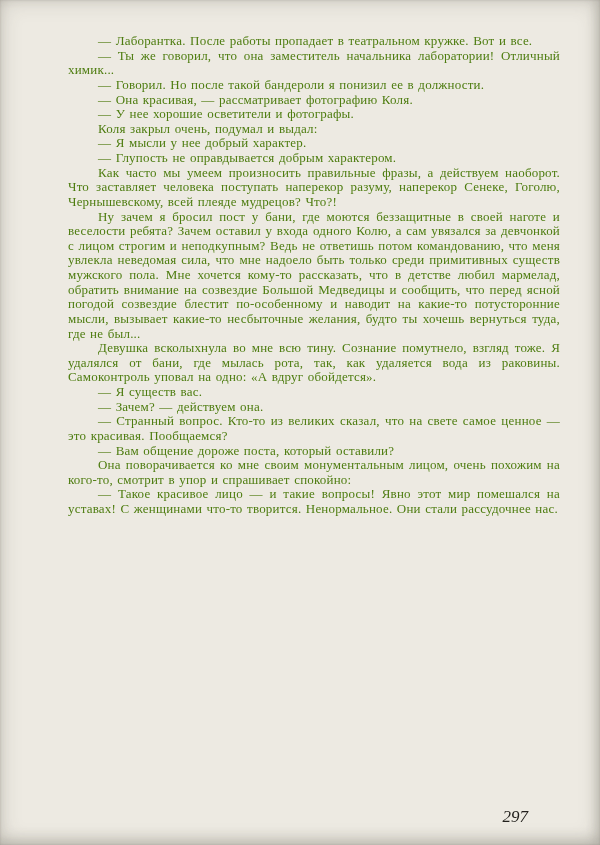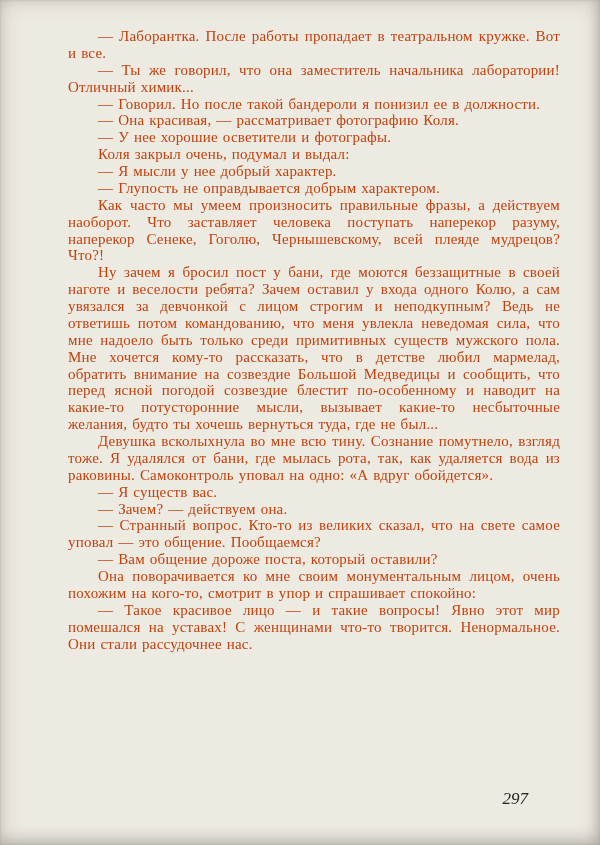--- a/index.html
+++ b/index.html
@@ -23,38 +23,38 @@
     
     content: "";
     position: absolute;
     inset: 0;
     pointer-events: none;
     box-shadow: inset 0 0 2px rgba(90,85,75,0.25);
   }
   .text-block {
     position: absolute;
     left: 68px;
-    top: 28px;
+    top: 34px;
     width: 492px;
     font-family: "Liberation Serif", "DejaVu Serif", serif;
-    font-size: 15px;
+    font-size: 13px;
     line-height: 1.125;
-    color: #c2410c;
+    color: #4d7c0f;
     text-align: justify;
     letter-spacing: 0.2px;
   }
   .para {
     margin: 0;
     text-indent: 30px;
     word-spacing: 1px;
   }
   .page-number {
     position: absolute;
     right: 72px;
-    bottom: 36px;
+    bottom: 18px;
     font-family: "Liberation Serif", "DejaVu Serif", serif;
     font-style: italic;
     font-size: 17px;
     color: #23211d;
   }
 </style>
 </head>
 <body>
 
 <div class="scan">
@@ -65,19 +65,19 @@
     <p class="para">— Она красивая, — рассматривает фотографию Коля.</p>
     <p class="para">— У нее хорошие осветители и фотографы.</p>
     <p class="para">Коля закрыл очень, подумал и выдал:</p>
     <p class="para">— Я мысли у нее добрый характер.</p>
     <p class="para">— Глупость не оправдывается добрым характером.</p>
     <p class="para">Как часто мы умеем произносить правильные фразы, а действуем наоборот. Что заставляет человека поступать наперекор разуму, наперекор Сенеке, Гоголю, Чернышевскому, всей плеяде мудрецов? Что?!</p>
     <p class="para">Ну зачем я бросил пост у бани, где моются беззащитные в своей наготе и веселости ребята? Зачем оставил у входа одного Колю, а сам увязался за девчонкой с лицом строгим и неподкупным? Ведь не ответишь потом командованию, что меня увлекла неведомая сила, что мне надоело быть только среди примитивных существ мужского пола. Мне хочется кому-то рассказать, что в детстве любил мармелад, обратить внимание на созвездие Большой Медведицы и сообщить, что перед ясной погодой созвездие блестит по-особенному и наводит на какие-то потусторонние мысли, вызывает какие-то несбыточные желания, будто ты хочешь вернуться туда, где не был...</p>
     <p class="para">Девушка всколыхнула во мне всю тину. Сознание помутнело, взгляд тоже. Я удалялся от бани, где мылась рота, так, как удаляется вода из раковины. Самоконтроль уповал на одно: «А вдруг обойдется».</p>
     <p class="para">— Я существ вас.</p>
     <p class="para">— Зачем? — действуем она.</p>
-    <p class="para">— Странный вопрос. Кто-то из великих сказал, что на свете самое уповал — это общение. Пообщаемся?</p>
+    <p class="para">— Странный вопрос. Кто-то из великих сказал, что на свете самое ценное — это красивая. Пообщаемся?</p>
     <p class="para">— Вам общение дороже поста, который оставили?</p>
     <p class="para">Она поворачивается ко мне своим монументальным лицом, очень похожим на кого-то, смотрит в упор и спрашивает спокойно:</p>
     <p class="para">— Такое красивое лицо — и такие вопросы! Явно этот мир помешался на уставах! С женщинами что-то творится. Ненормальное. Они стали рассудочнее нас.</p>
   </div>
   <div class="page-number">297</div>
 </div>
 
 </body></html>

